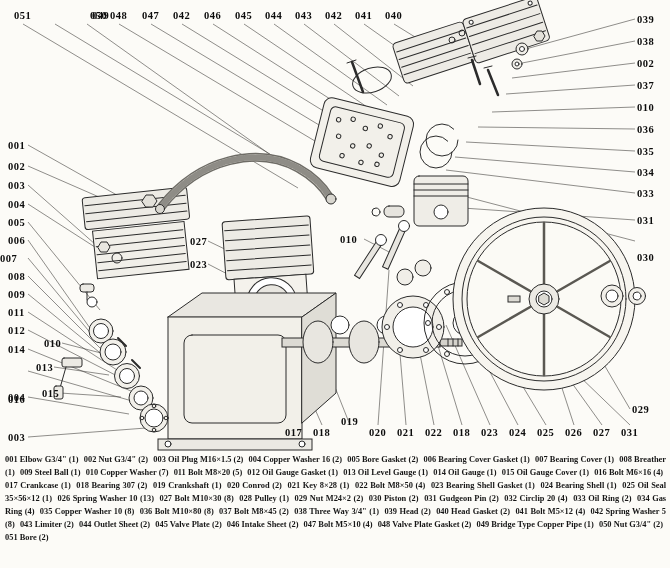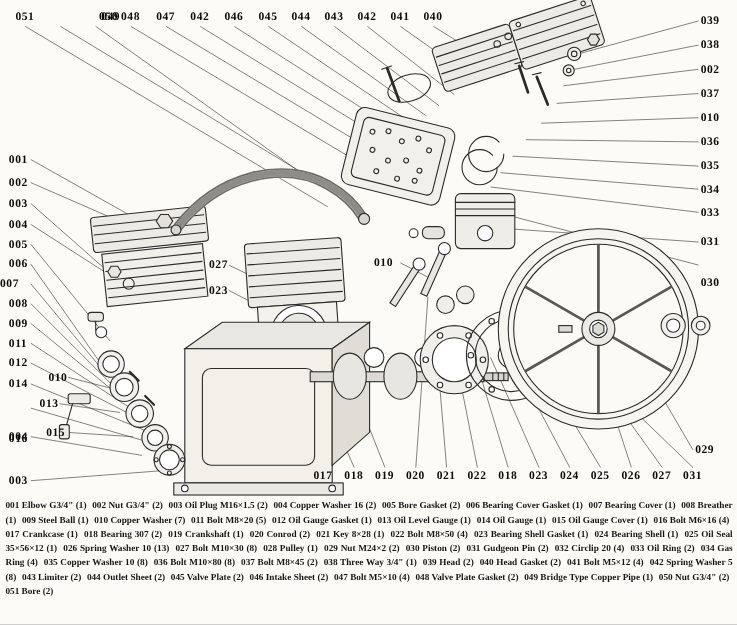--- a/index.html
+++ b/index.html
@@ -351,21 +351,21 @@
         <span class="callout" style="left: 8px; top: 392px;">004</span>
         <span class="callout" style="left: 8px; top: 432px;">003</span>
         <span class="callout" style="left: 44px; top: 338px;">010</span>
         <span class="callout" style="left: 36px; top: 362px;">013</span>
         <span class="callout" style="left: 42px; top: 388px;">015</span>
         <span class="callout" style="left: 190px; top: 236px;">027</span>
         <span class="callout" style="left: 190px; top: 259px;">023</span>
         <span class="callout" style="left: 340px; top: 234px;">010</span>
         <span class="callout" style="left: 285px; top: 427px;">017</span>
         <span class="callout" style="left: 313px; top: 427px;">018</span>
-        <span class="callout" style="left: 341px; top: 427px;">019</span>
+        <span class="callout" style="left: 341px; top: 416px;">019</span>
         <span class="callout" style="left: 369px; top: 427px;">020</span>
         <span class="callout" style="left: 397px; top: 427px;">021</span>
         <span class="callout" style="left: 425px; top: 427px;">022</span>
         <span class="callout" style="left: 453px; top: 427px;">018</span>
         <span class="callout" style="left: 481px; top: 427px;">023</span>
         <span class="callout" style="left: 509px; top: 427px;">024</span>
         <span class="callout" style="left: 537px; top: 427px;">025</span>
         <span class="callout" style="left: 565px; top: 427px;">026</span>
         <span class="callout" style="left: 593px; top: 427px;">027</span>
         <span class="callout" style="left: 621px; top: 427px;">031</span>

